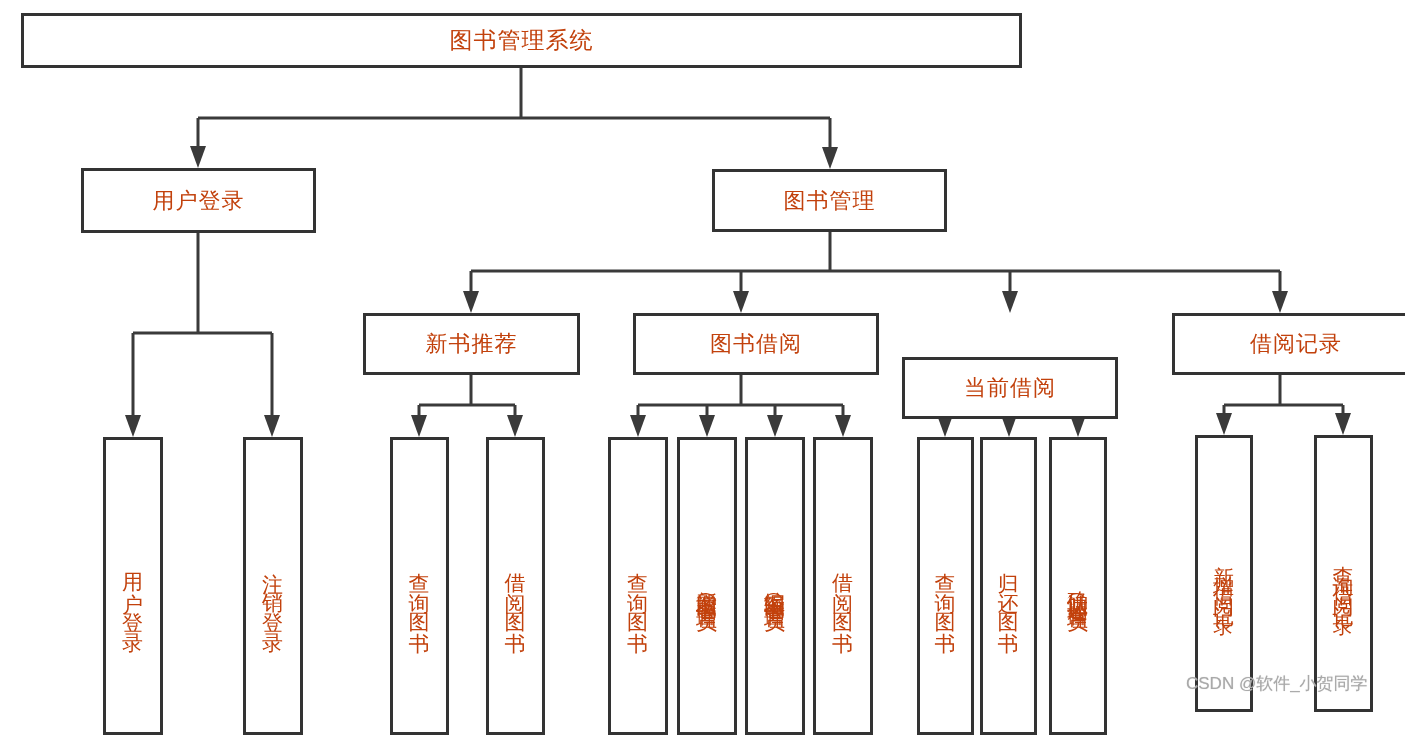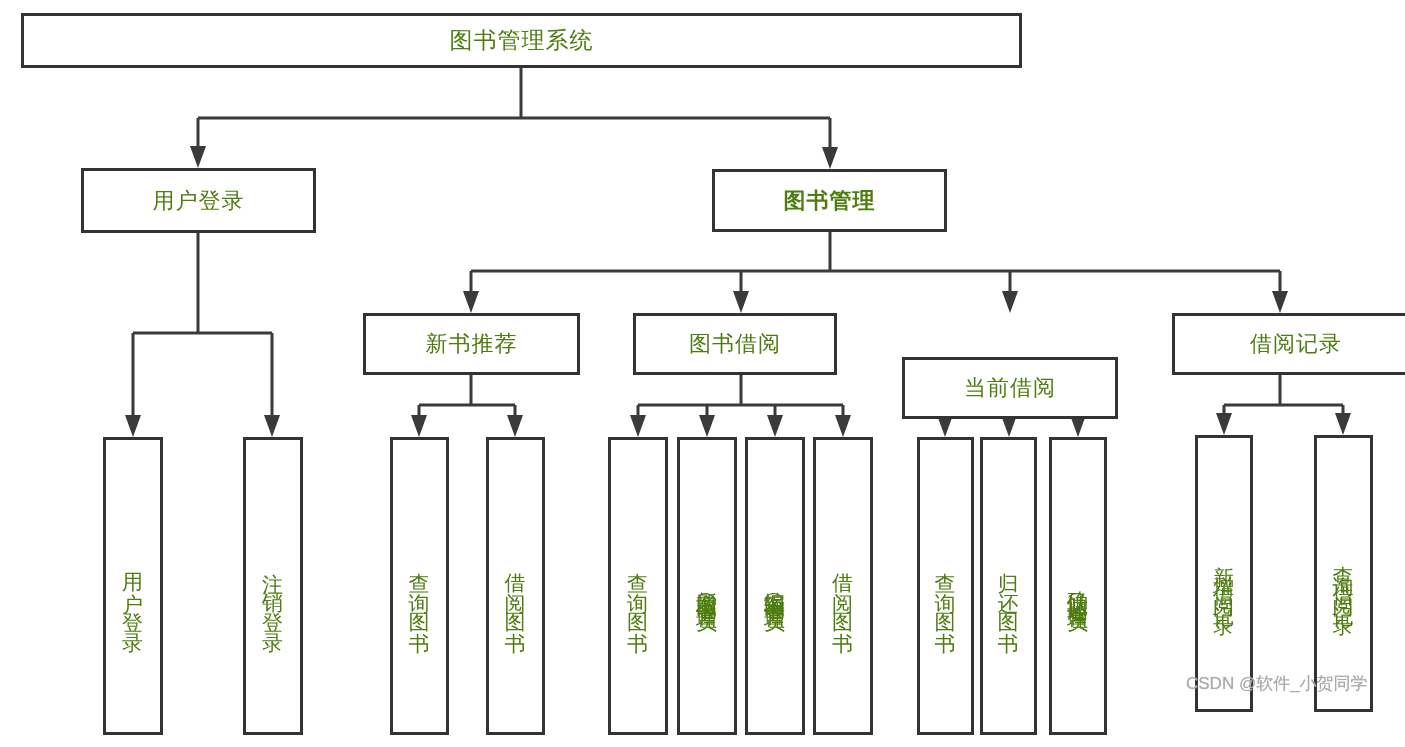--- a/index.html
+++ b/index.html
@@ -6,21 +6,21 @@
   .canvas{
     position:relative;width:1405px;height:747px;background:#fff;overflow:hidden;
     font-family:"Liberation Sans","DejaVu Sans",sans-serif;color:#2b2b2b;
   }
   .wires{position:absolute;left:0;top:0;z-index:0;}
   .wires path{stroke:#3a3a3a;stroke-width:3;fill:none;}
   .wires polygon{fill:#3a3a3a;stroke:none;}
   .hbox,.vbox{
     position:absolute;box-sizing:border-box;background:#fff;border:3px solid #333333;
     display:flex;align-items:center;justify-content:center;z-index:1;
-    color:#4d7c0f;
+    color:#c2410c;
   }
   .hbox{font-size:22px;letter-spacing:1px;}
   .hbox.title{font-size:23px;}
   .vbox{
     font-size:21px;
     writing-mode:vertical-rl;text-orientation:mixed;
     line-height:1;
   }
   .vbox.sp-loose{letter-spacing:20px;text-indent:20px;}
   .vbox.sp-med{letter-spacing:10px;text-indent:10px;}
@@ -68,24 +68,24 @@
     <polygon points="1070,415 1086,415 1078,437"></polygon>
 
     <path d="M1280 374 V405 M1224 405 H1343 M1224 405 V415 M1343 405 V415"></path>
     <polygon points="1216,413 1232,413 1224,435"></polygon>
     <polygon points="1335,413 1351,413 1343,435"></polygon>
   </svg>
 
   <div class="hbox title" style="left:21px;top:13px;width:1001px;height:55px;">图书管理系统</div>
 
   <div class="hbox" style="left:81px;top:168px;width:235px;height:65px;">用户登录</div>
-  <div class="hbox" style="left:712px;top:169px;width:235px;height:63px;font-weight:bold;">图书管理</div>
+  <div class="hbox" style="left:712px;top:169px;width:235px;height:63px;">图书管理</div>
 
   <div class="hbox" style="left:363px;top:313px;width:217px;height:62px;">新书推荐</div>
-  <div class="hbox" style="left:633px;top:313px;width:204px;height:62px;">图书借阅</div>
+  <div class="hbox" style="left:633px;top:313px;width:246px;height:62px;">图书借阅</div>
   <div class="hbox" style="left:902px;top:313px;width:216px;height:62px;margin-top:44px;">当前借阅</div>
   <div class="hbox" style="left:1172px;top:313px;width:248px;height:62px;">借阅记录</div>
 
   <div class="vbox sp-loose" style="left:103px;top:437px;width:60px;height:298px;">用户登录</div>
   <div class="vbox sp-loose" style="left:243px;top:437px;width:60px;height:298px;">注销登录</div>
 
   <div class="vbox sp-loose" style="left:390px;top:437px;width:59px;height:298px;">查询图书</div>
   <div class="vbox sp-loose" style="left:486px;top:437px;width:59px;height:298px;">借阅图书</div>
 
   <div class="vbox sp-loose" style="left:608px;top:437px;width:60px;height:298px;">查询图书</div>

